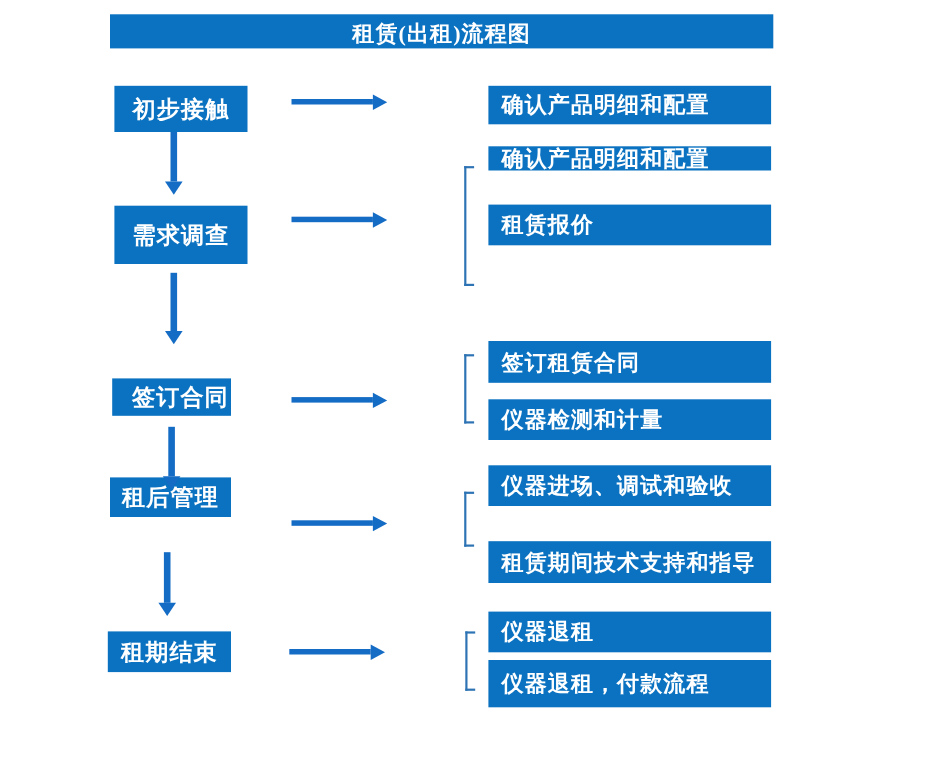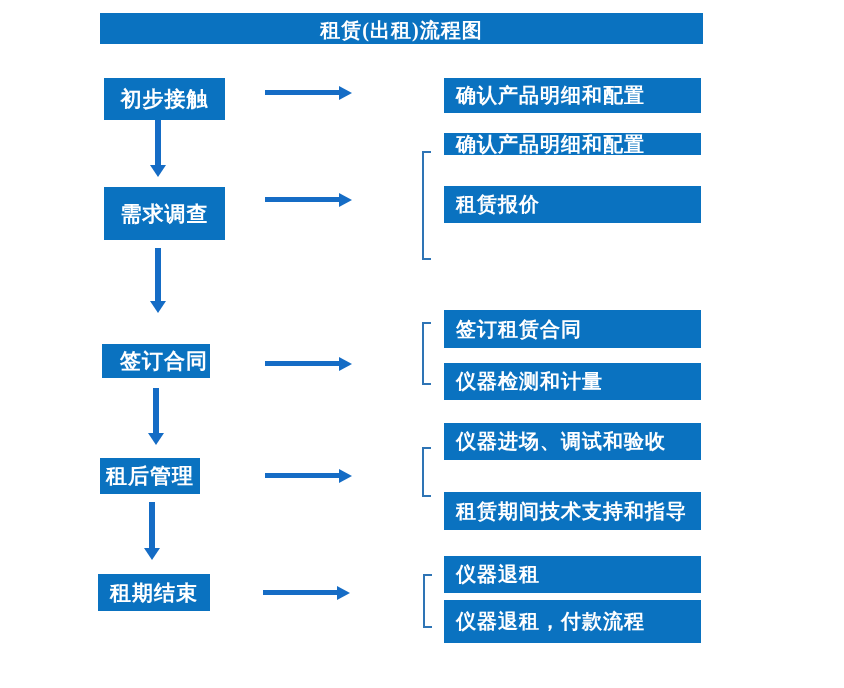--- a/index.html
+++ b/index.html
@@ -22,21 +22,21 @@
     position:absolute;
     background:var(--box-blue,#0a72c0);
     color:#fff;font-weight:bold;
     display:flex;align-items:center;
     box-sizing:border-box;
   }
   .step{justify-content:center;font-size:21px;letter-spacing:1px;}
   .s1{left:104px;top:78px;width:121px;height:42px;}
   .s2{left:104px;top:187px;width:121px;height:53px;}
   .s3{left:102px;top:344px;width:108px;height:34px;padding-left:16px;}
-  .s4{left:100px;top:458px;width:100px;height:36px;}
+  .s4{left:100px;top:434px;width:110px;height:36px;}
   .s5{left:98px;top:574px;width:112px;height:37px;}
   .detail{left:444px;width:257px;font-size:20px;padding-left:12px;letter-spacing:1px;}
   .r00{top:78px;height:35px;}
   .r10{top:133px;height:22px;}
   .r11{top:186px;height:37px;}
   .r12{top:243px;height:36px;}
   .r20{top:310px;height:38px;}
   .r21{top:363px;height:37px;}
   .r30{top:423px;height:37px;}
   .r31{top:492px;height:38px;}

